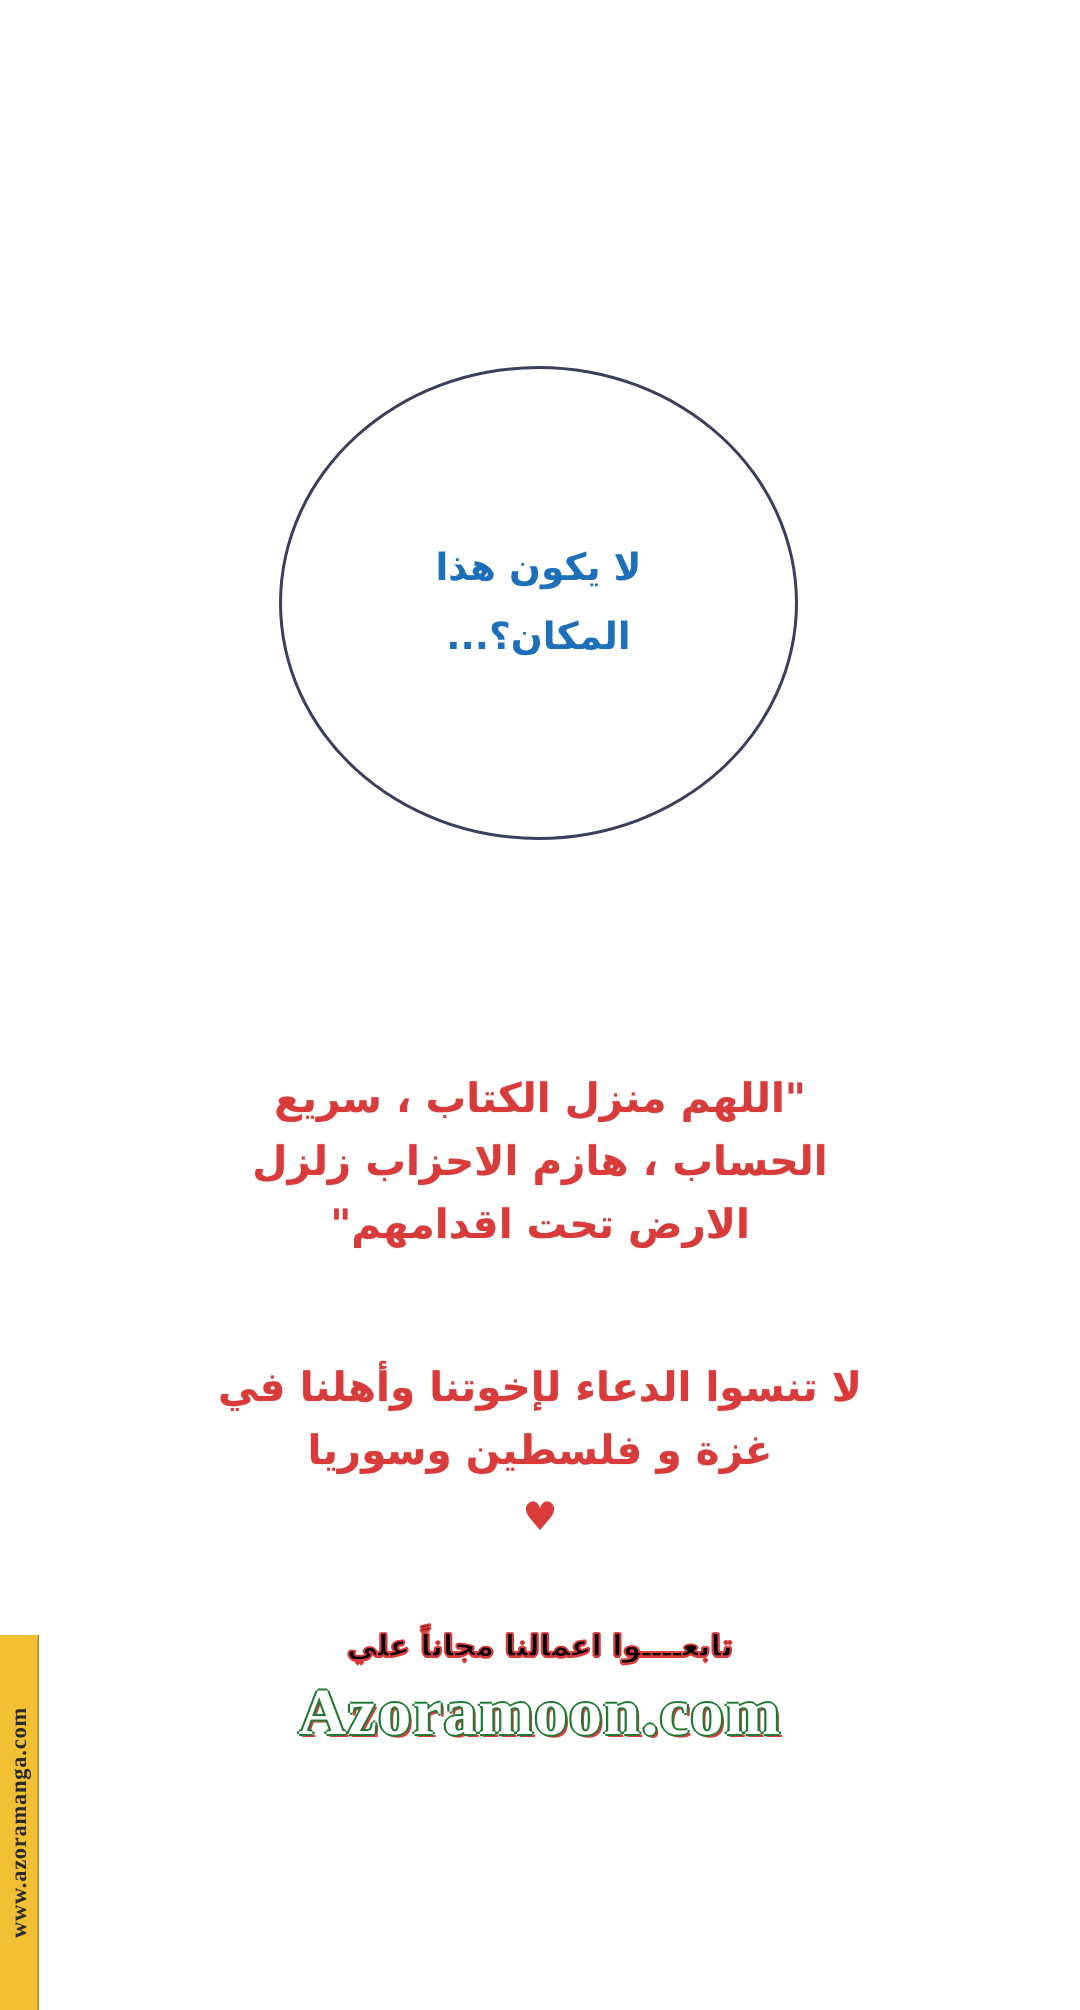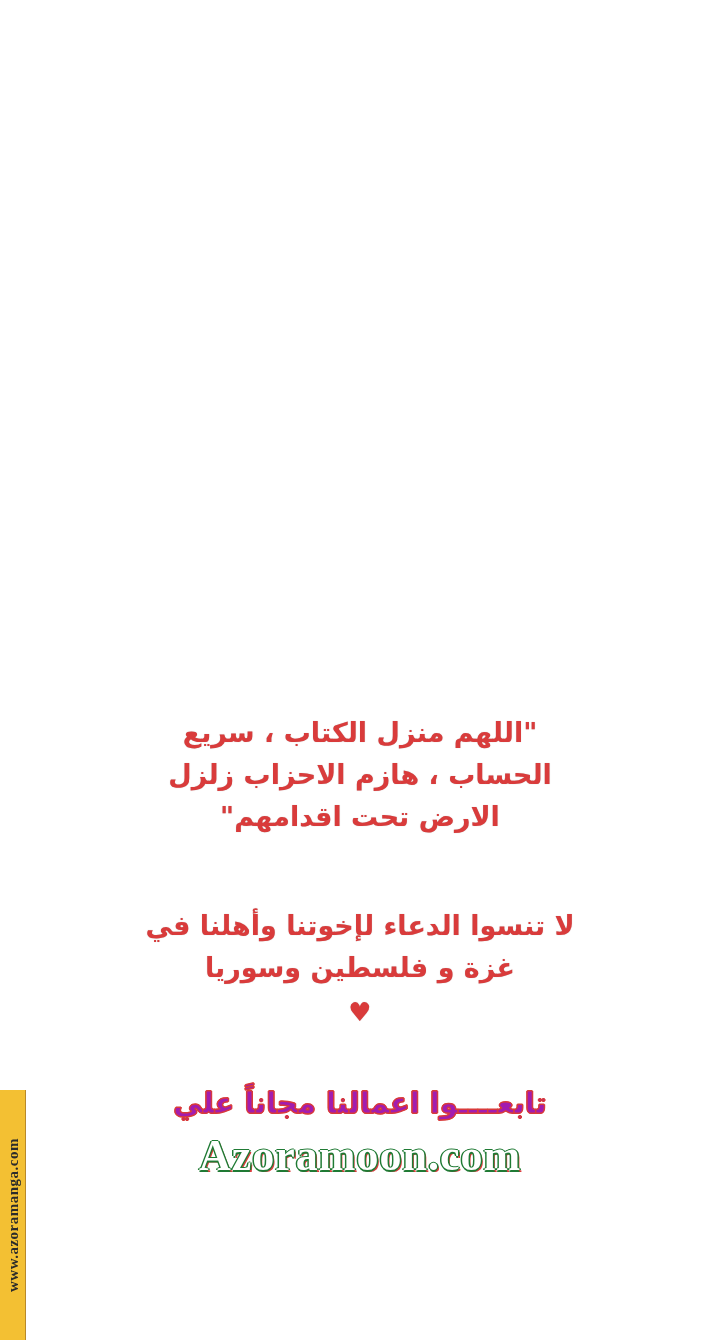--- a/index.html
+++ b/index.html
@@ -121,24 +121,24 @@
     position: absolute;
     left: 40px;
     top: 1082px;
     width: 640px;
     text-align: center;
     direction: rtl;
   }
   .promo-line1,
   .promo-line2 {
     font-family: "DejaVu Sans", sans-serif;
-    font-size: 29px;
+    font-size: 20px;
     font-weight: bold;
     letter-spacing: 2px;
-    color: #a21caf;
+    color: #000000;
     -webkit-text-stroke: 1px #d93b3b;
     text-shadow:
       -1px 0 #d93b3b, 1px 0 #d93b3b,
       0 -1px #d93b3b, 0 1px #d93b3b;
     line-height: 1.5;
   }
   .promo-line2 { letter-spacing: 3px; }
   .site-name {
     margin-top: 4px;
     font-family: "Liberation Serif", serif;
@@ -151,20 +151,24 @@
       -1.5px 0 #1f7a34, 1.5px 0 #1f7a34,
       0 -1.5px #1f7a34, 0 1.5px #1f7a34,
       2px 2px 0 #d93b3b;
   }
 </style>
 </head>
 <body>
 
 <div class="page">
 
+  <div class="bubble">
+    <div class="bubble-text">لا يكون هذا
+المكان؟...</div>
+  </div>
 
   <div class="message-block">
     <div class="dua">"اللهم منزل الكتاب ، سريع
 الحساب ، هازم الاحزاب زلزل
 الارض تحت اقدامهم"</div>
     <div class="dua-note">
       <span>لا تنسوا الدعاء لإخوتنا وأهلنا في
 غزة و فلسطين وسوريا</span>
       <span class="heart">♥</span>
     </div>

